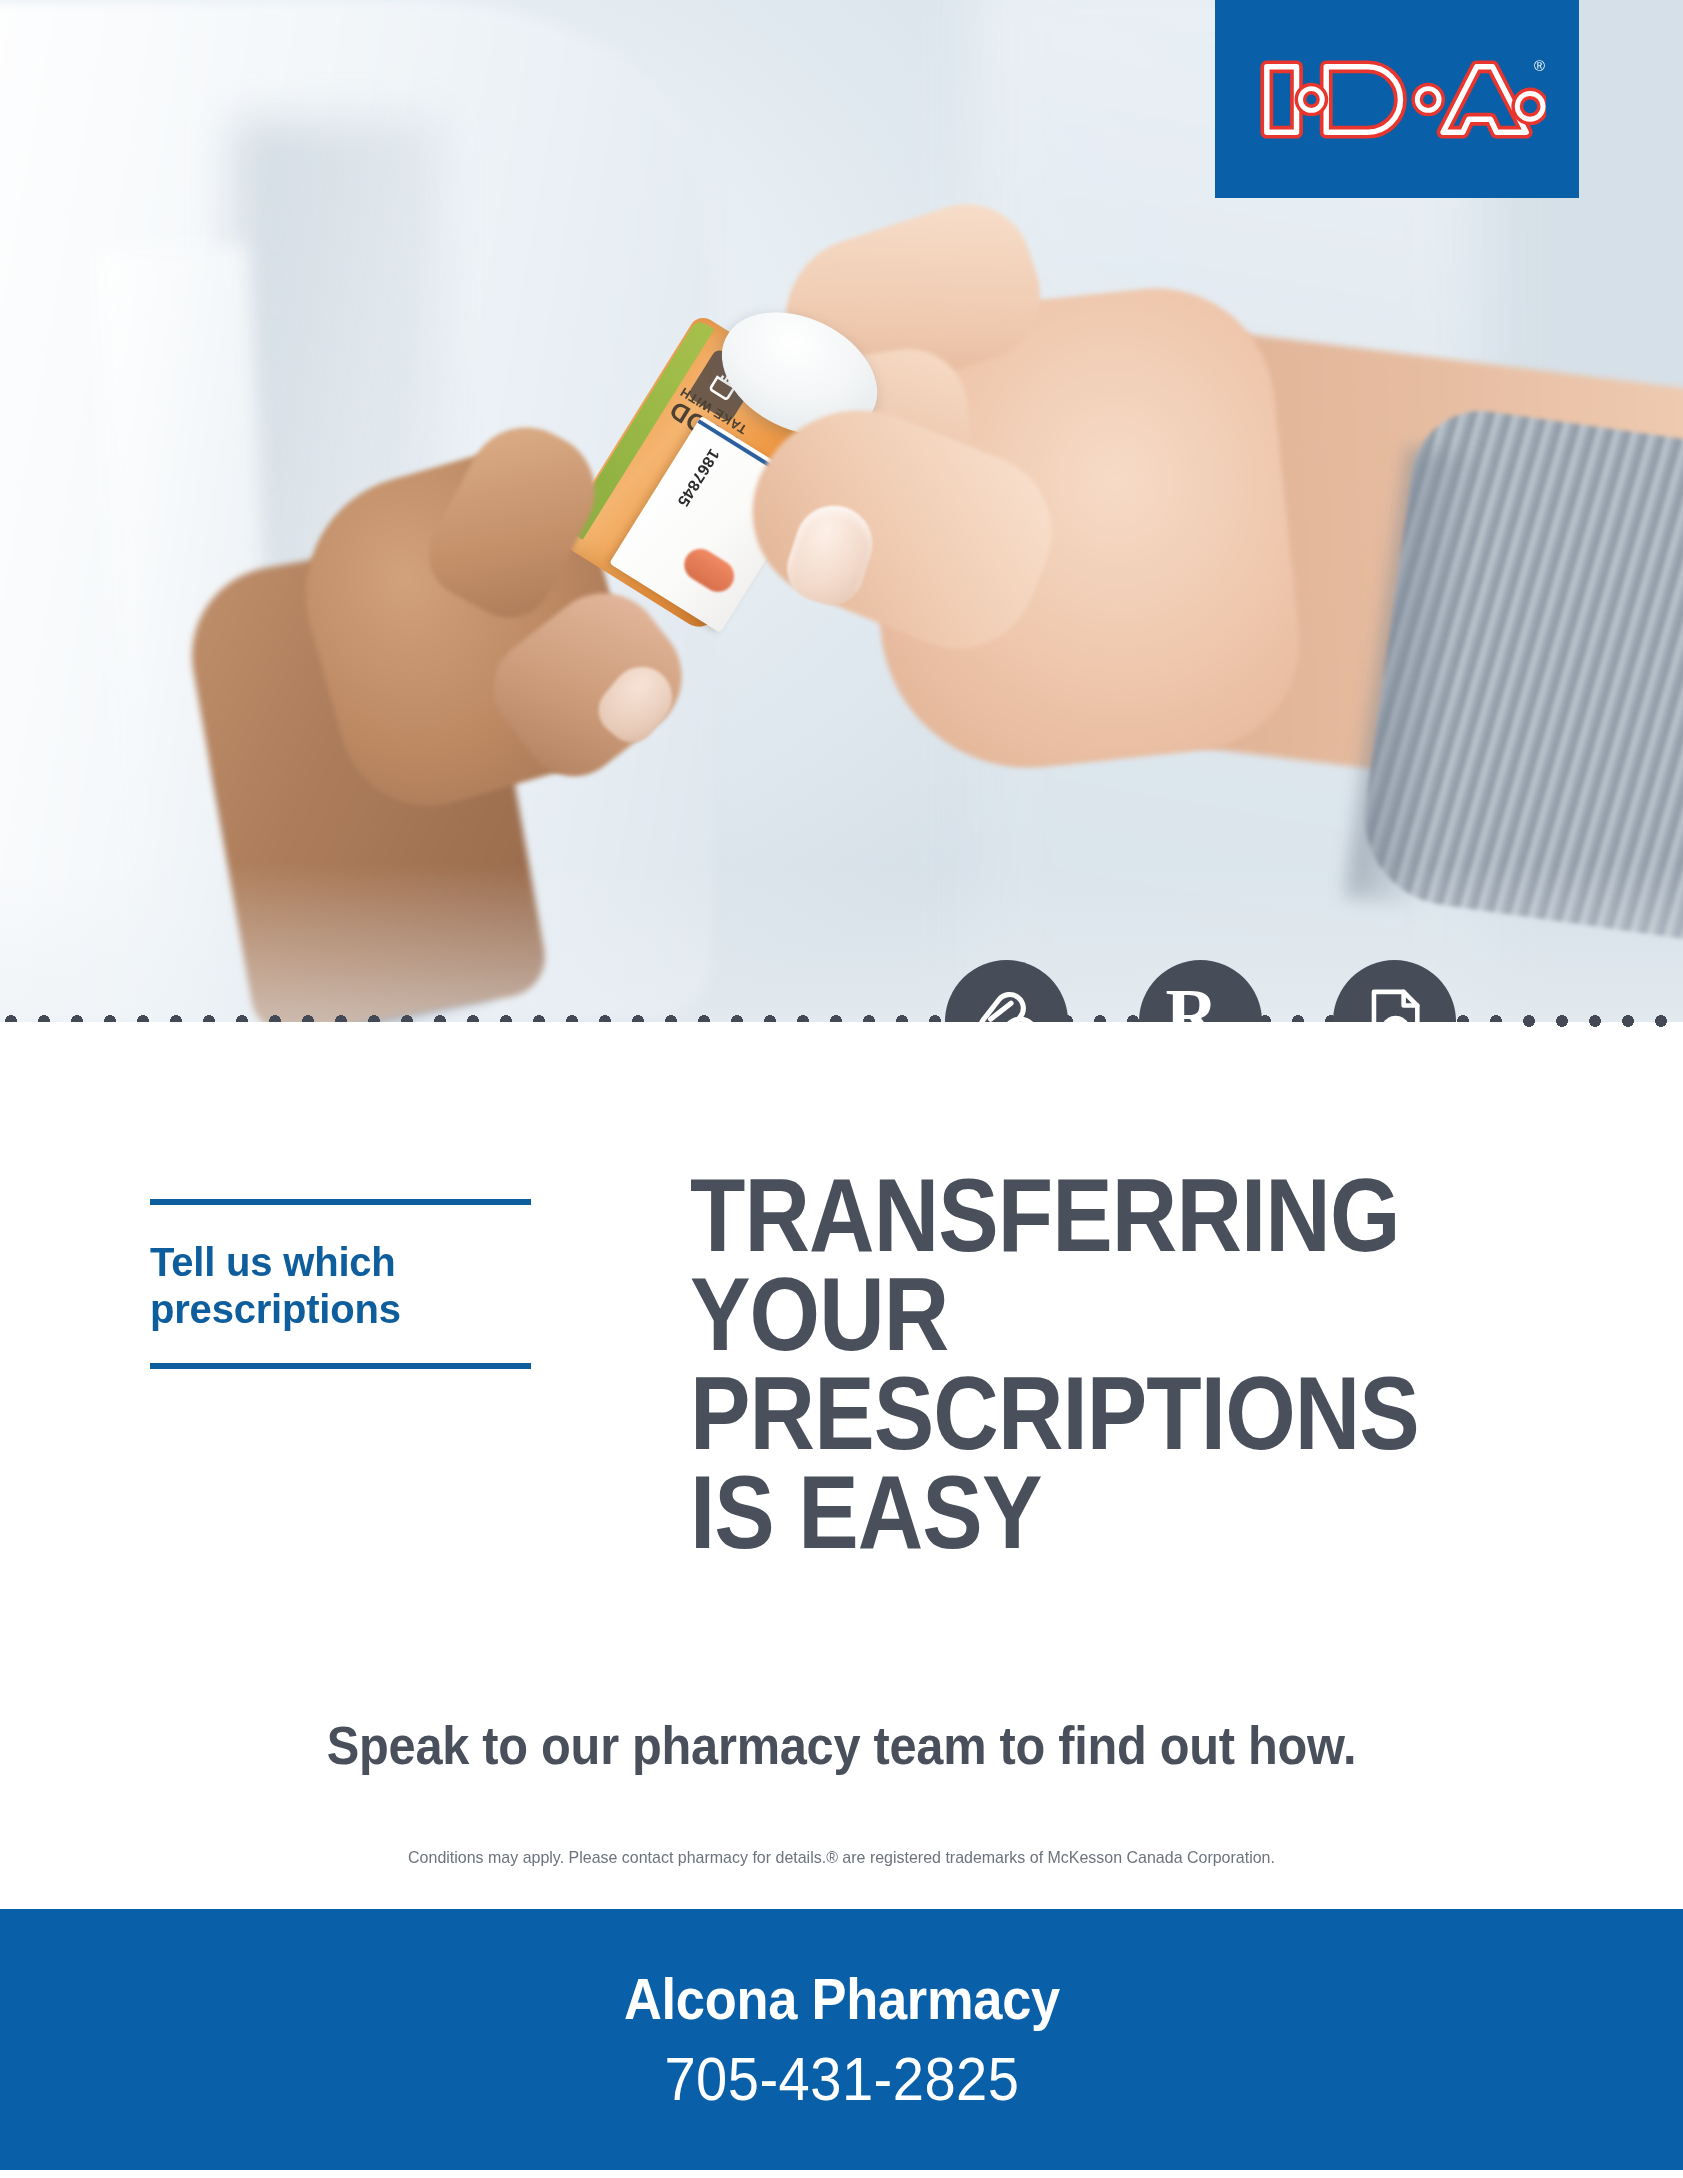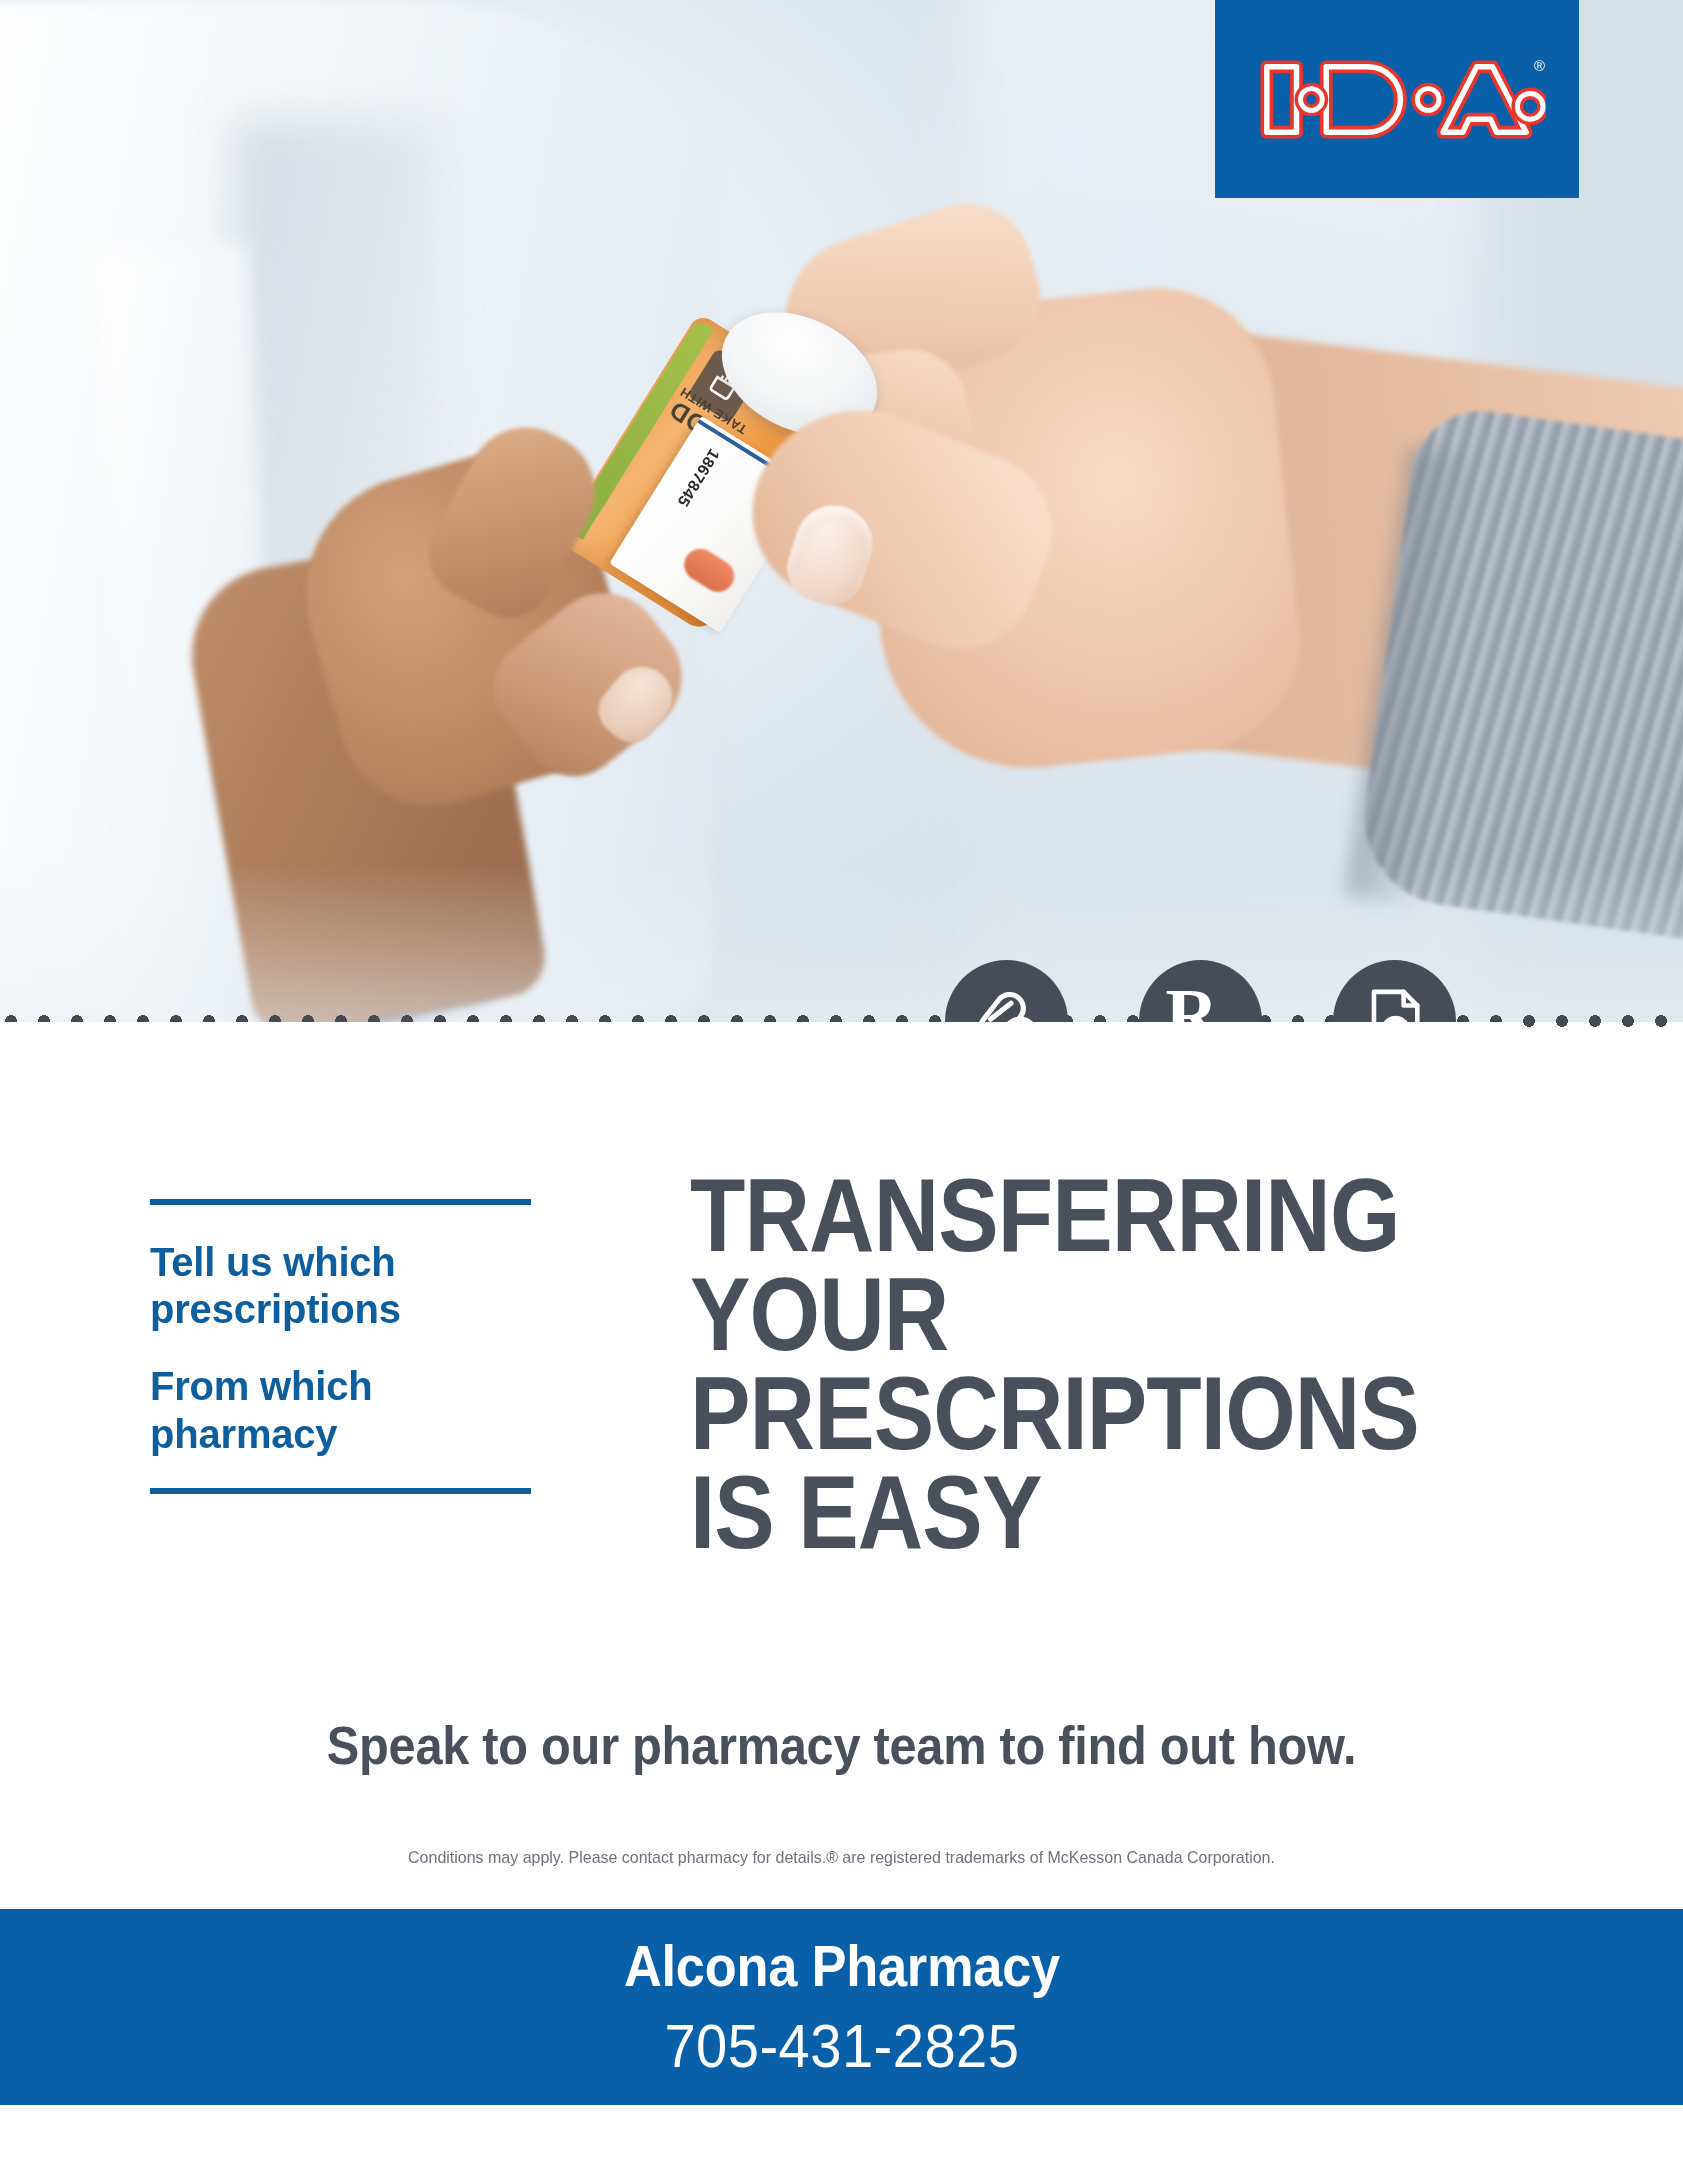--- a/index.html
+++ b/index.html
@@ -433,21 +433,21 @@
     color: #6d737c;
     font-size: 17px;
     font-weight: 400;
     transform: scaleX(.94);
   }
 
   
   .footer {
     position: absolute;
     left: 0; top: 1909px;
-    width: 1683px; height: 196px;
+    width: 1683px; height: 261px;
     background: #0a60a8;
     display: flex;
     flex-direction: column;
     align-items: center;
     justify-content: center;
     gap: 12px;
   }
   .footer-name {
     color: #ffffff;
     font-size: 57px;
@@ -572,21 +572,20 @@
     </svg>
   </div>
 
 </div>
 
 <div class="lower">
 
   <div class="sidebar">
     <div class="rule rule-top"></div>
     <div class="bullet">Tell us which prescriptions</div>
-    <div class="bullet">From which pharmacy</div>
     <div class="rule rule-bottom"></div>
   </div>
 
   <div class="headline">
     <span>TRANSFERRING</span>
     <span>YOUR</span>
     <span>PRESCRIPTIONS</span>
     <span>IS EASY</span>
   </div>
 

